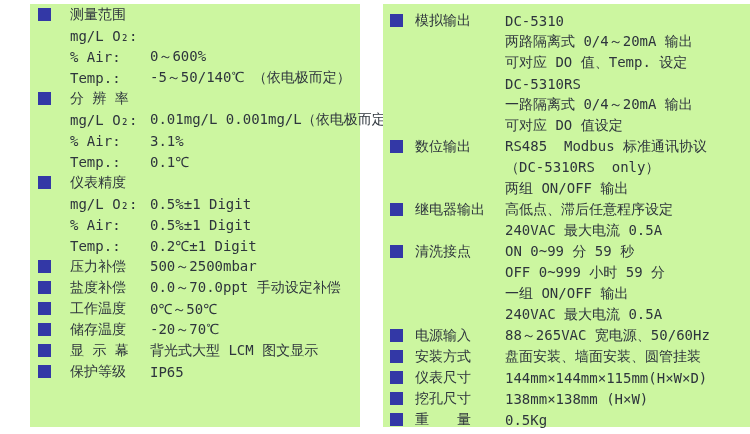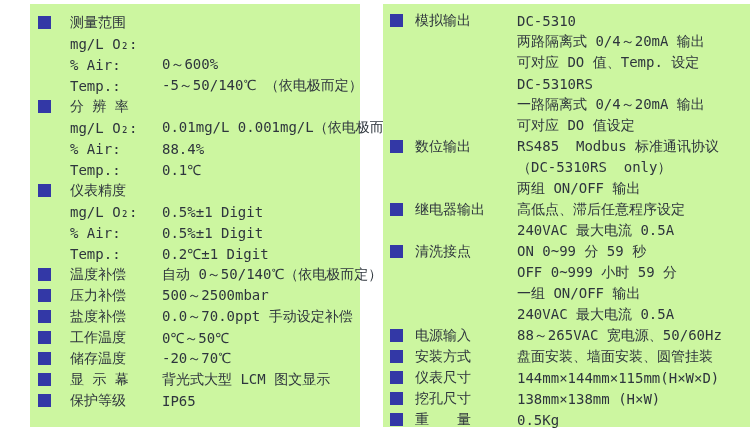--- a/index.html
+++ b/index.html
@@ -9,55 +9,54 @@
     font-family:"DejaVu Sans Mono","Liberation Mono",monospace;
     font-size:14px;
     color:var(--text,#2e353d);
   }
   .panel{
     position:absolute;top:4px;height:423px;
     background:var(--panel,#ccf6a0);
   }
   .panel.left{left:30px;width:330px;}
   .panel.right{left:383px;width:401px;}
-  .rows{padding-top:8px;}
+  .rows{}
   .panel.right .rows{padding-top:6px;}
   .row{display:flex;align-items:center;height:21px;white-space:pre;}
   .panel.left  .row{padding-left:8px;}
   .panel.right .row{padding-left:7px;}
   .bullet{
     flex:0 0 13px;height:13px;
     background:var(--bullet,#3338a6);
   }
   .bullet.hidden{visibility:hidden;}
   .panel.left  .bullet{margin-right:19px;}
   .panel.right .bullet{margin-right:12px;}
   .label{flex:0 0 80px;overflow:visible;white-space:pre;}
   .panel.right .label{flex:0 0 90px;}
-  .value{white-space:pre;margin-left:12px;}
+  .value{white-space:pre;}
 </style>
 </head>
 <body>
 
 <div class="canvas" style="--panel: #ccf6a0; --bullet: #3338a6; --text: #2e353d;">
   <section class="panel left">
     <div class="rows">
         <div class="row"><span class="bullet"></span><span class="label">测量范围</span><span class="value"></span></div>
         <div class="row"><span class="bullet hidden"></span><span class="label">mg/L O₂:</span></div>
         <div class="row"><span class="bullet hidden"></span><span class="label">% Air:</span><span class="value">0～600%</span></div>
         <div class="row"><span class="bullet hidden"></span><span class="label">Temp.:</span><span class="value">-5～50/140℃ （依电极而定）</span></div>
         <div class="row"><span class="bullet"></span><span class="label">分 辨 率</span><span class="value"></span></div>
         <div class="row"><span class="bullet hidden"></span><span class="label">mg/L O₂:</span><span class="value">0.01mg/L 0.001mg/L（依电极而定）</span></div>
-        <div class="row"><span class="bullet hidden"></span><span class="label">% Air:</span><span class="value">88.4%</span></div>
+        <div class="row"><span class="bullet hidden"></span><span class="label">% Air:</span><span class="value">3.1%</span></div>
         <div class="row"><span class="bullet hidden"></span><span class="label">Temp.:</span><span class="value">0.1℃</span></div>
         <div class="row"><span class="bullet"></span><span class="label">仪表精度</span><span class="value"></span></div>
         <div class="row"><span class="bullet hidden"></span><span class="label">mg/L O₂:</span><span class="value">0.5%±1 Digit</span></div>
         <div class="row"><span class="bullet hidden"></span><span class="label">% Air:</span><span class="value">0.5%±1 Digit</span></div>
         <div class="row"><span class="bullet hidden"></span><span class="label">Temp.:</span><span class="value">0.2℃±1 Digit</span></div>
-        <div class="row"><span class="bullet"></span><span class="label">温度补偿</span><span class="value">自动 0～50/140℃（依电极而定）</span></div>
         <div class="row"><span class="bullet"></span><span class="label">压力补偿</span><span class="value">500～2500mbar</span></div>
         <div class="row"><span class="bullet"></span><span class="label">盐度补偿</span><span class="value">0.0～70.0ppt 手动设定补偿</span></div>
         <div class="row"><span class="bullet"></span><span class="label">工作温度</span><span class="value">0℃～50℃</span></div>
         <div class="row"><span class="bullet"></span><span class="label">储存温度</span><span class="value">-20～70℃</span></div>
         <div class="row"><span class="bullet"></span><span class="label">显 示 幕</span><span class="value">背光式大型 LCM 图文显示</span></div>
         <div class="row"><span class="bullet"></span><span class="label">保护等级</span><span class="value">IP65</span></div>
       </div>
   </section>
   <section class="panel right">
     <div class="rows">

